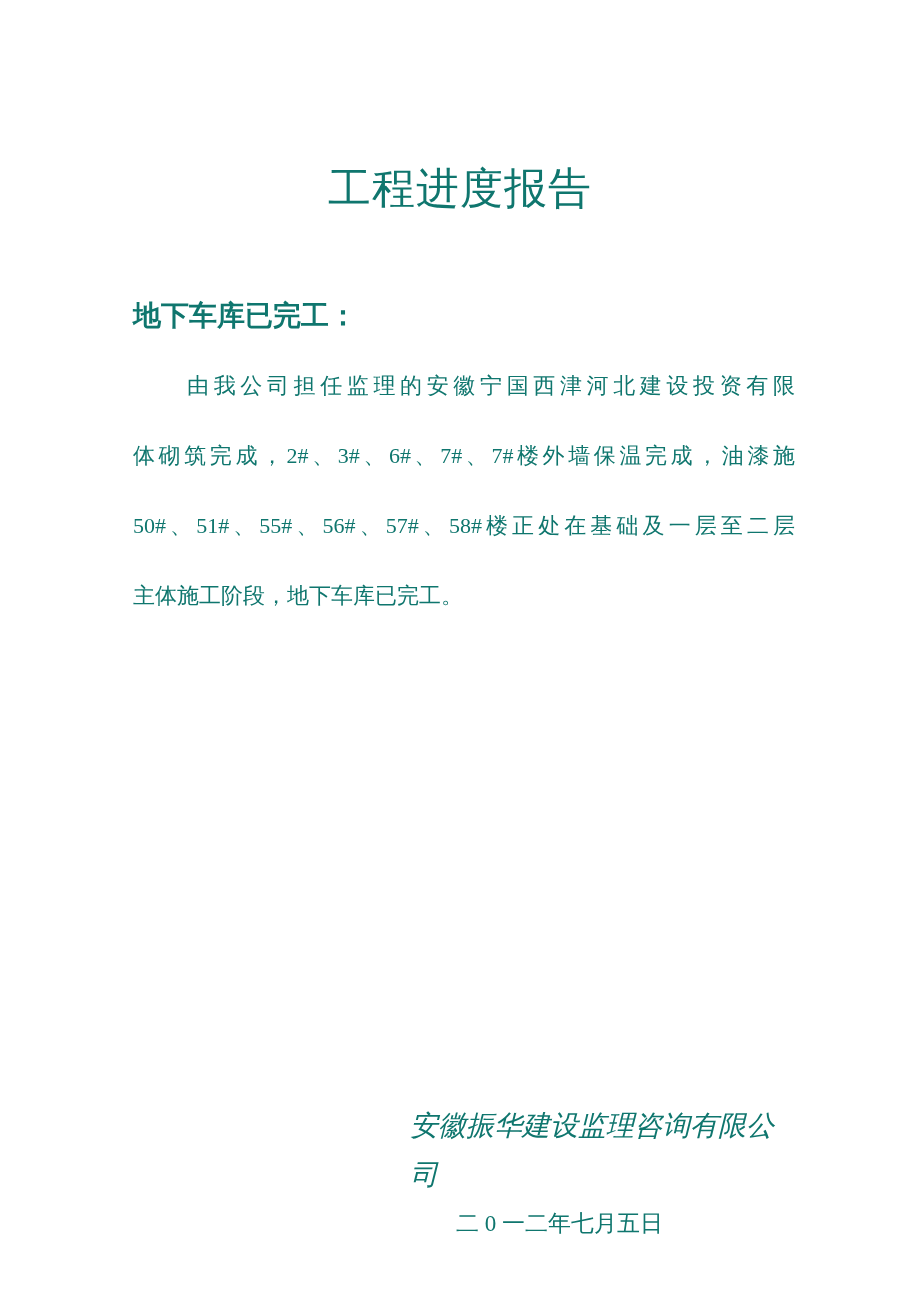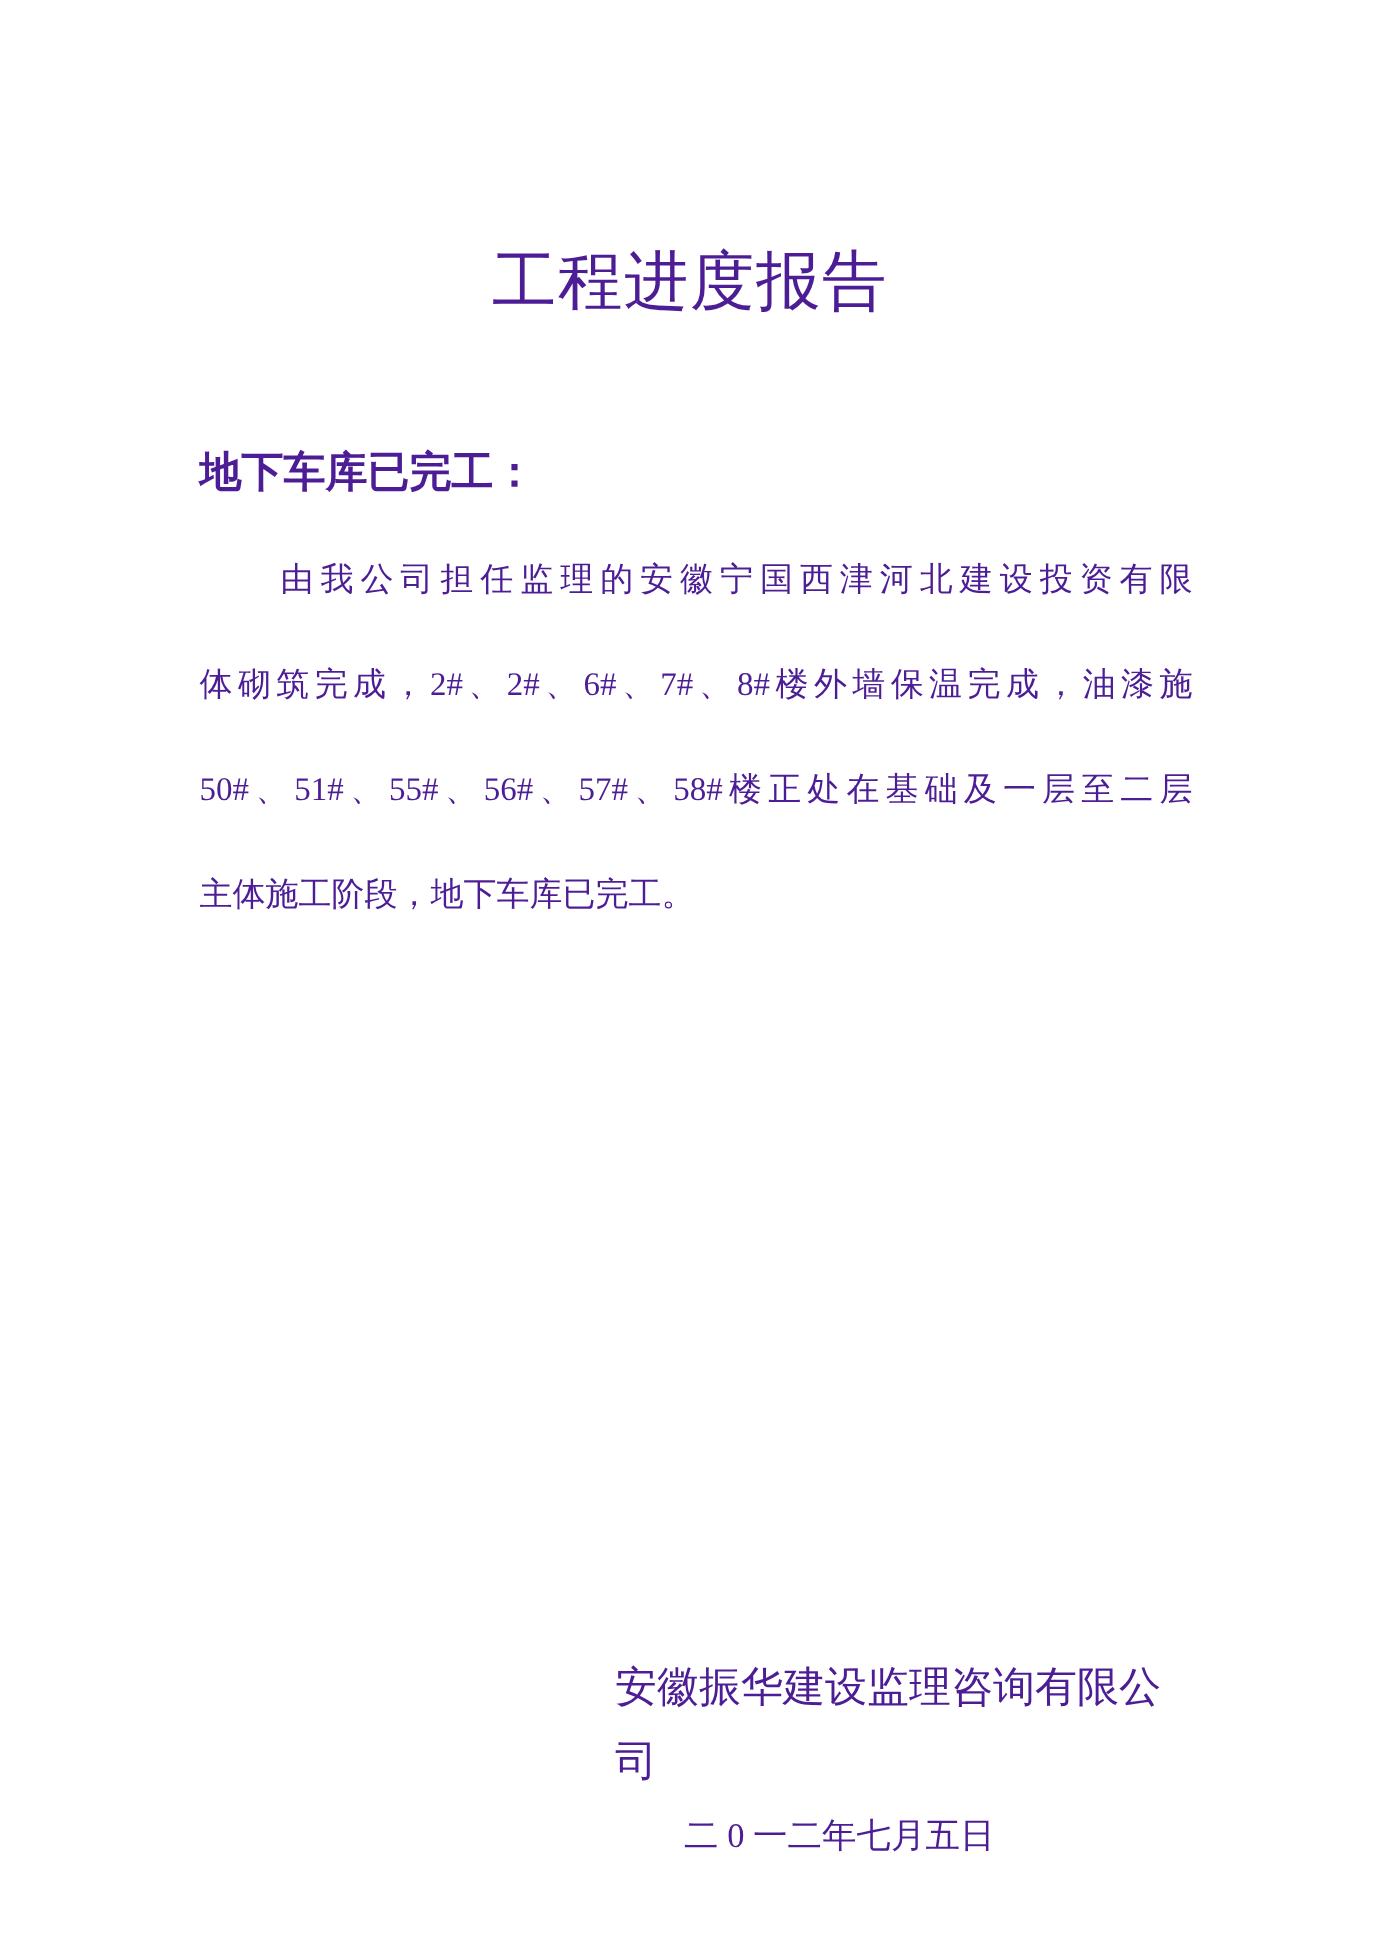--- a/index.html
+++ b/index.html
@@ -5,21 +5,21 @@
   html, body {
     margin: 0;
     padding: 0;
     background: #ffffff;
   }
   .page {
     position: relative;
     width: 920px;
     height: 1302px;
     background: #ffffff;
-    color: #4c1d95;
+    color: #0f766e;
     font-family: "Liberation Serif", "DejaVu Serif", serif;
     overflow: hidden;
   }
   .title {
     position: absolute;
     top: 163px;
     left: 0;
     width: 100%;
     margin: 0;
     text-align: center;
@@ -56,39 +56,40 @@
   }
   .signature-block {
     position: absolute;
     top: 1101px;
     left: 410px;
     width: 380px;
   }
   .signature-company {
     font-size: 28px;
     line-height: 49px;
+    font-style: italic;
   }
   .signature-date {
     font-size: 23px;
     line-height: 49px;
     margin-left: 46px;
   }
 </style>
 </head>
 <body>
 
 <div class="page">
 
   <h1 class="title">工程进度报告</h1>
 
   <div class="salutation">地下车库已完工：</div>
 
   <div class="body-text">
     <div class="body-line just indent">由我公司担任监理的安徽宁国西津河北建设投资有限</div>
-    <div class="body-line just">体砌筑完成，2#、2#、6#、7#、8#楼外墙保温完成，油漆施</div>
+    <div class="body-line just">体砌筑完成，2#、3#、6#、7#、7#楼外墙保温完成，油漆施</div>
     <div class="body-line just">50#、51#、55#、56#、57#、58#楼正处在基础及一层至二层</div>
     <div class="body-line">主体施工阶段，地下车库已完工。</div>
   </div>
 
   <div class="signature-block">
     <div class="signature-company">安徽振华建设监理咨询有限公司</div>
     <div class="signature-date">二 0 一二年七月五日</div>
   </div>
 
 </div>

